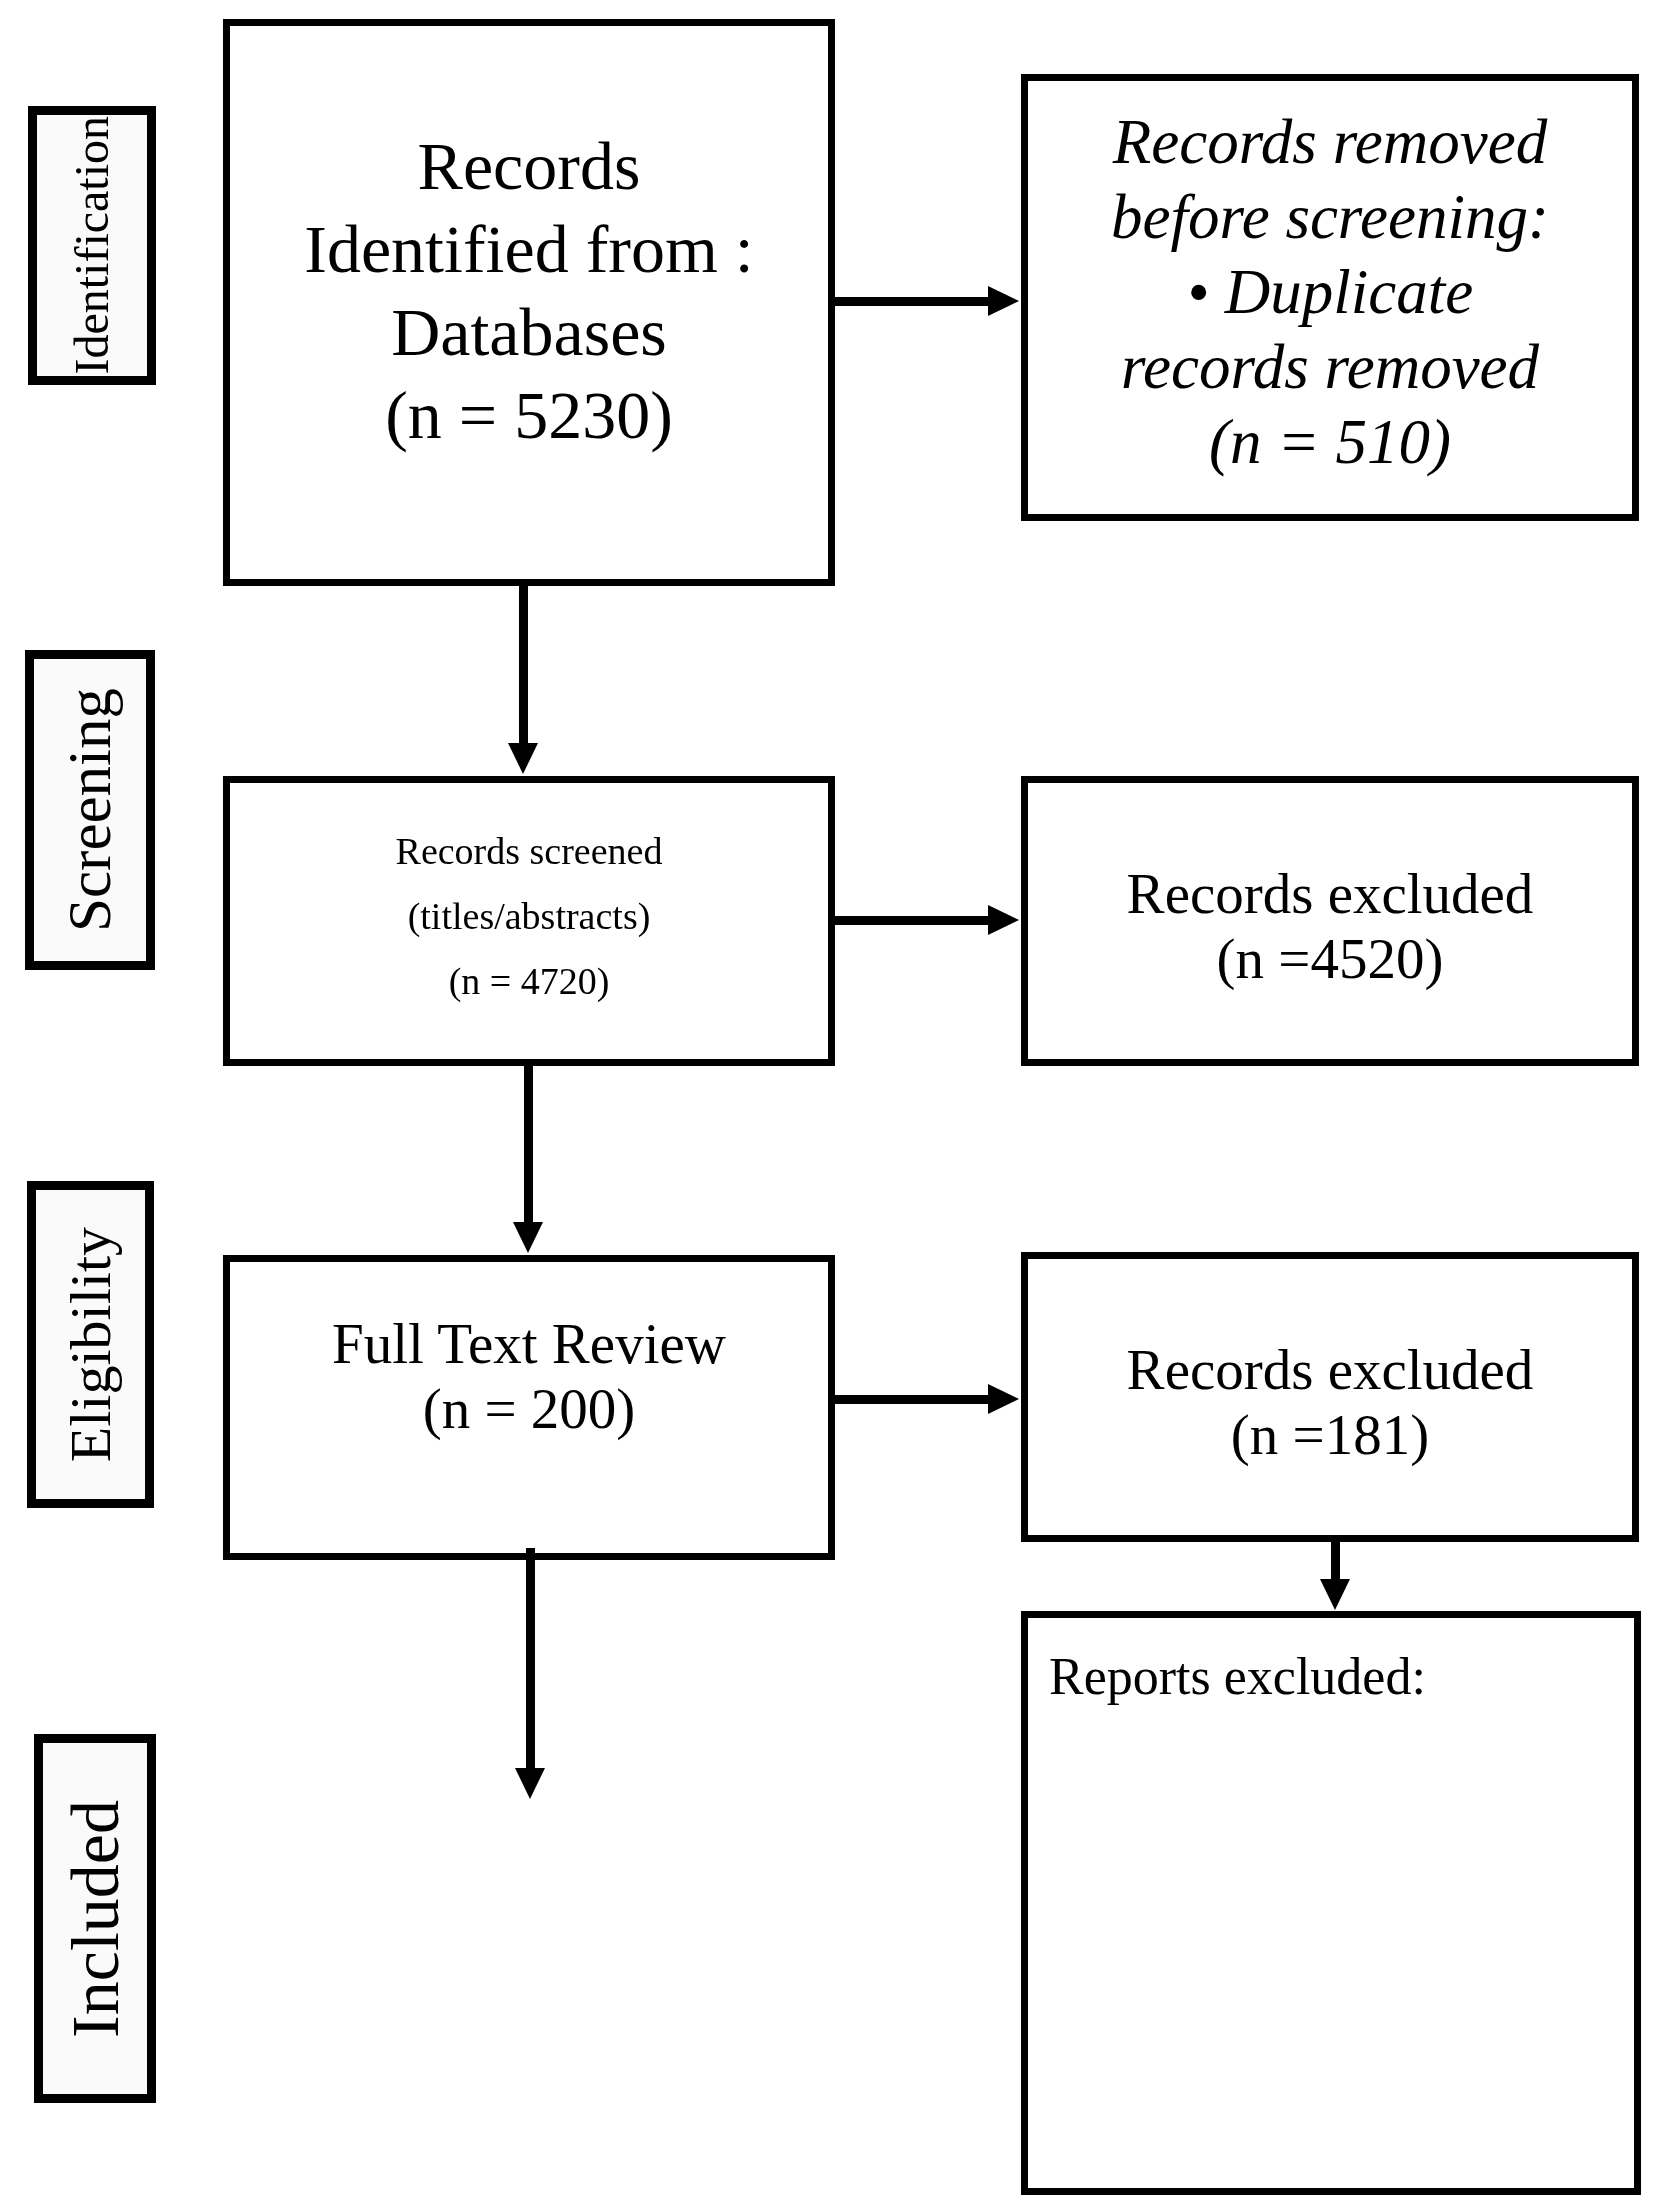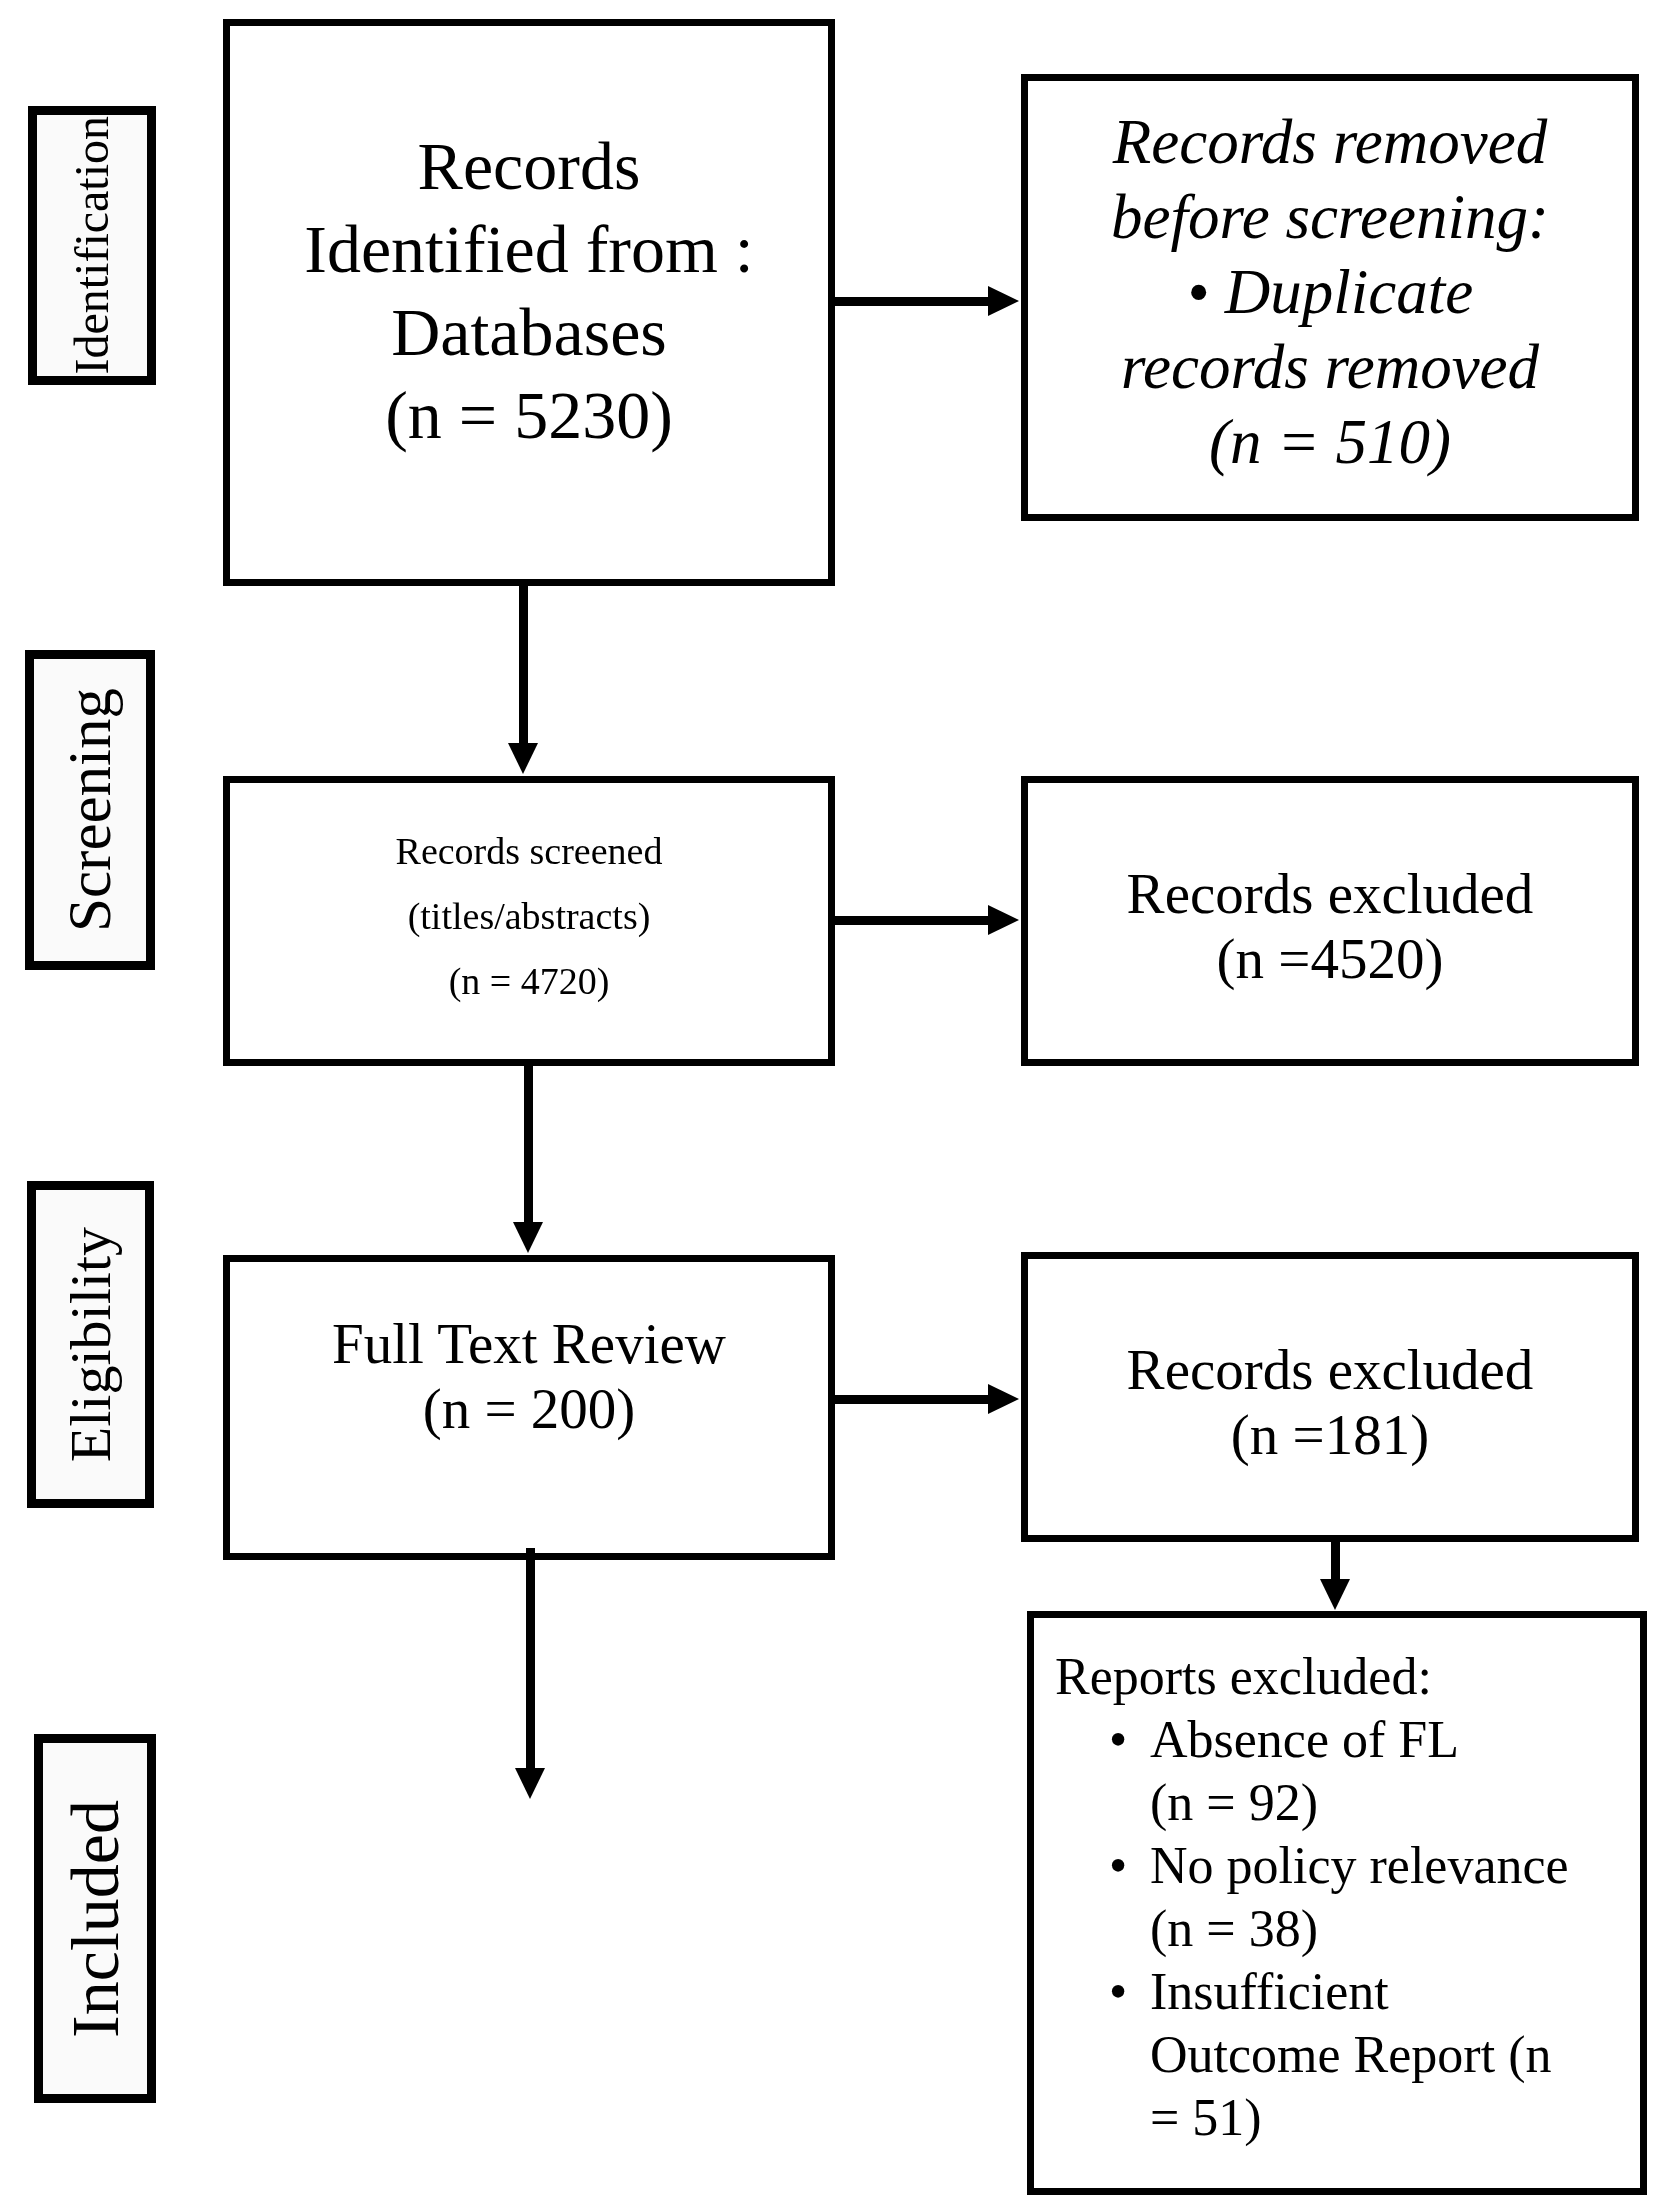--- a/index.html
+++ b/index.html
@@ -155,31 +155,22 @@
   <div class="fbox fbox--r2" style="left:1021px; top:776px; width:618px; height:290px;">
     <div class="fbox-text">Records excluded
 (n =4520)</div>
   </div>
 
   <div class="fbox fbox--r3" style="left:1021px; top:1252px; width:618px; height:290px;">
     <div class="fbox-text">Records excluded
 (n =181)</div>
   </div>
 
-  <div class="fbox fbox--r4" style="left:1021px; top:1611px; width:620px; height:584px;margin-left:6px;">
+  <div class="fbox fbox--r4" style="left:1021px; top:1611px; width:620px; height:584px;">
     <div class="r4-heading">Reports excluded:</div>
-    <ul class="r4-list">
-      <li>Absence of FL
-(n = 92)</li>
-      <li>No policy relevance
-(n =  38)</li>
-      <li>Insufficient
-Outcome Report (n
-= 51)</li>
-    </ul>
   </div>
 
   <div>
     <div class="arrow-line" style="left:835px; top:297px; width:156px; height:9px;"></div>
     <div class="arrow-head arrow-head--right" style="left:988px; top:286px;"></div>
   </div>
   <div>
     <div class="arrow-line" style="left:835px; top:916px; width:156px; height:9px;"></div>
     <div class="arrow-head arrow-head--right" style="left:988px; top:905px;"></div>
   </div>

